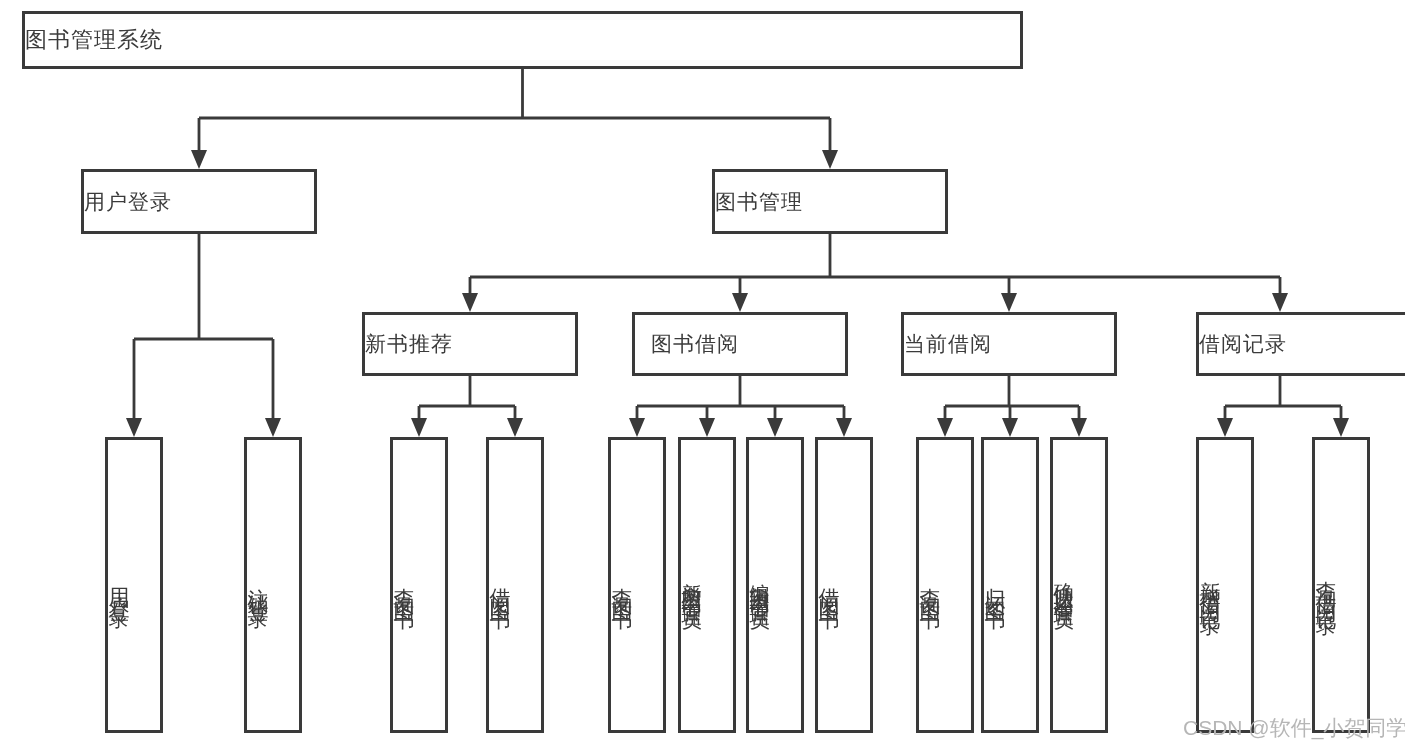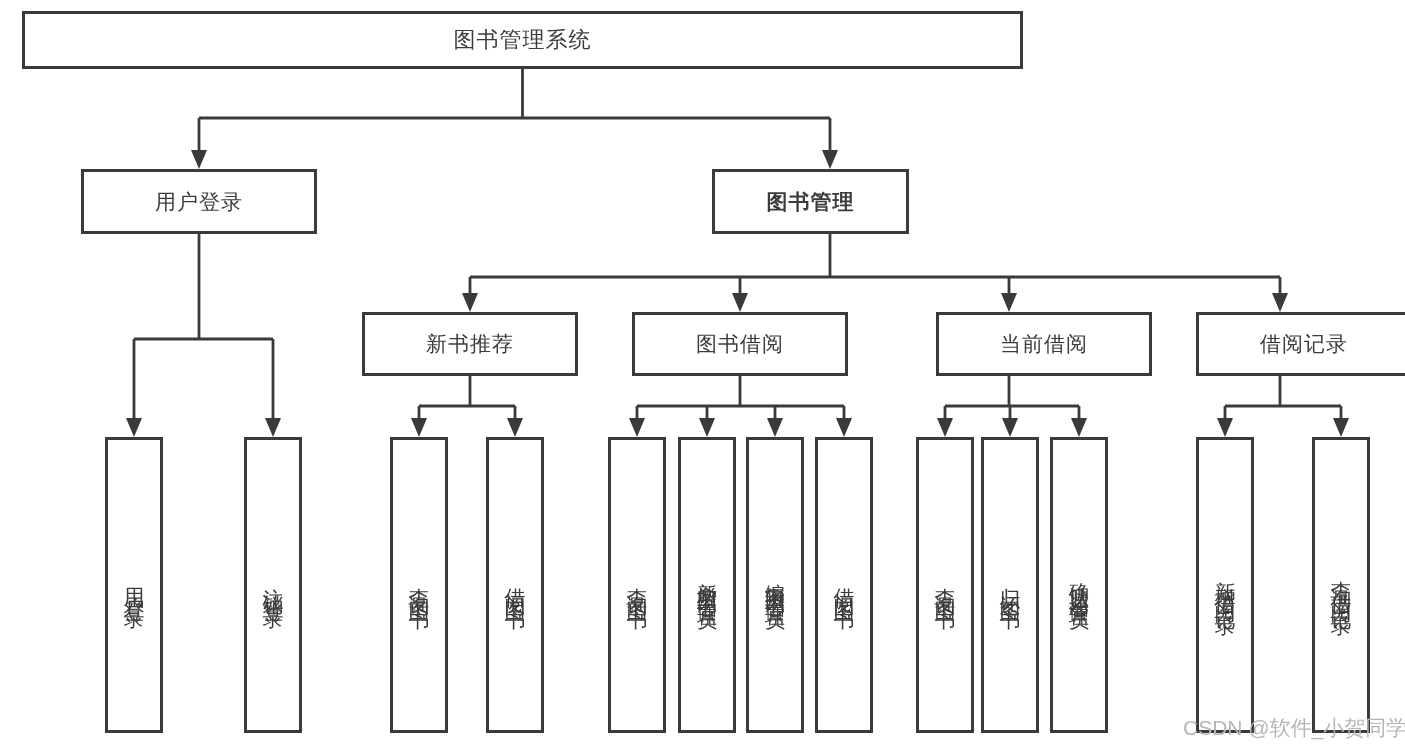--- a/index.html
+++ b/index.html
@@ -17,21 +17,20 @@
   svg.wires { position: absolute; left: 0; top: 0; }
   .ln { stroke: var(--line, #3a3a3a); stroke-width: 2.8; fill: none; }
   .ar { fill: var(--line, #3a3a3a); stroke: none; }
 
   .node, .vnode {
     position: absolute;
     border: 3px solid var(--line, #3a3a3a);
     background: #ffffff;
     display: flex;
     align-items: center;
-    justify-content: center;
     color: var(--text, #3b3b3b);
     font-size: 21px;
   }
   .node span { letter-spacing: 1px; white-space: nowrap; }
   .vnode span {
     writing-mode: vertical-rl;
     text-orientation: mixed;
     letter-spacing: 7px;
     line-height: 1.05;
     white-space: nowrap;
@@ -83,31 +82,31 @@
     </g>
   </svg>
 
   <div class="node" style="left:22px; top:11px; width:1001px; height:58px; font-size:22px;">
     <span>图书管理系统</span>
   </div>
 
   <div class="node" style="left:81px; top:169px; width:236px; height:65px;">
     <span>用户登录</span>
   </div>
-  <div class="node" style="left:712px; top:169px; width:197px; height:65px;font-weight:bold;">
+  <div class="node" style="left:712px; top:169px; width:236px; height:65px;">
     <span>图书管理</span>
   </div>
 
   <div class="node" style="left:362px; top:312px; width:216px; height:64px;font-family:Liberation Mono, monospace;">
     <span>新书推荐</span>
   </div>
-  <div class="node" style="left:632px; top:312px; width:216px; height:64px;">
+  <div class="node" style="left:632px; top:312px; width:216px; height:64px;padding-left:16px;">
     <span>图书借阅</span>
   </div>
-  <div class="node" style="left:936px; top:312px; width:216px; height:64px;">
+  <div class="node" style="left:901px; top:312px; width:216px; height:64px;">
     <span>当前借阅</span>
   </div>
   <div class="node" style="left:1172px; top:312px; width:216px; height:64px;margin-left:24px;">
     <span>借阅记录</span>
   </div>
 
   <div class="vnode" style="left:105px; top:437px; width:58px; height:296px;">
     <span>用户登录</span>
   </div>
   <div class="vnode" style="left:244px; top:437px; width:58px; height:296px;">

